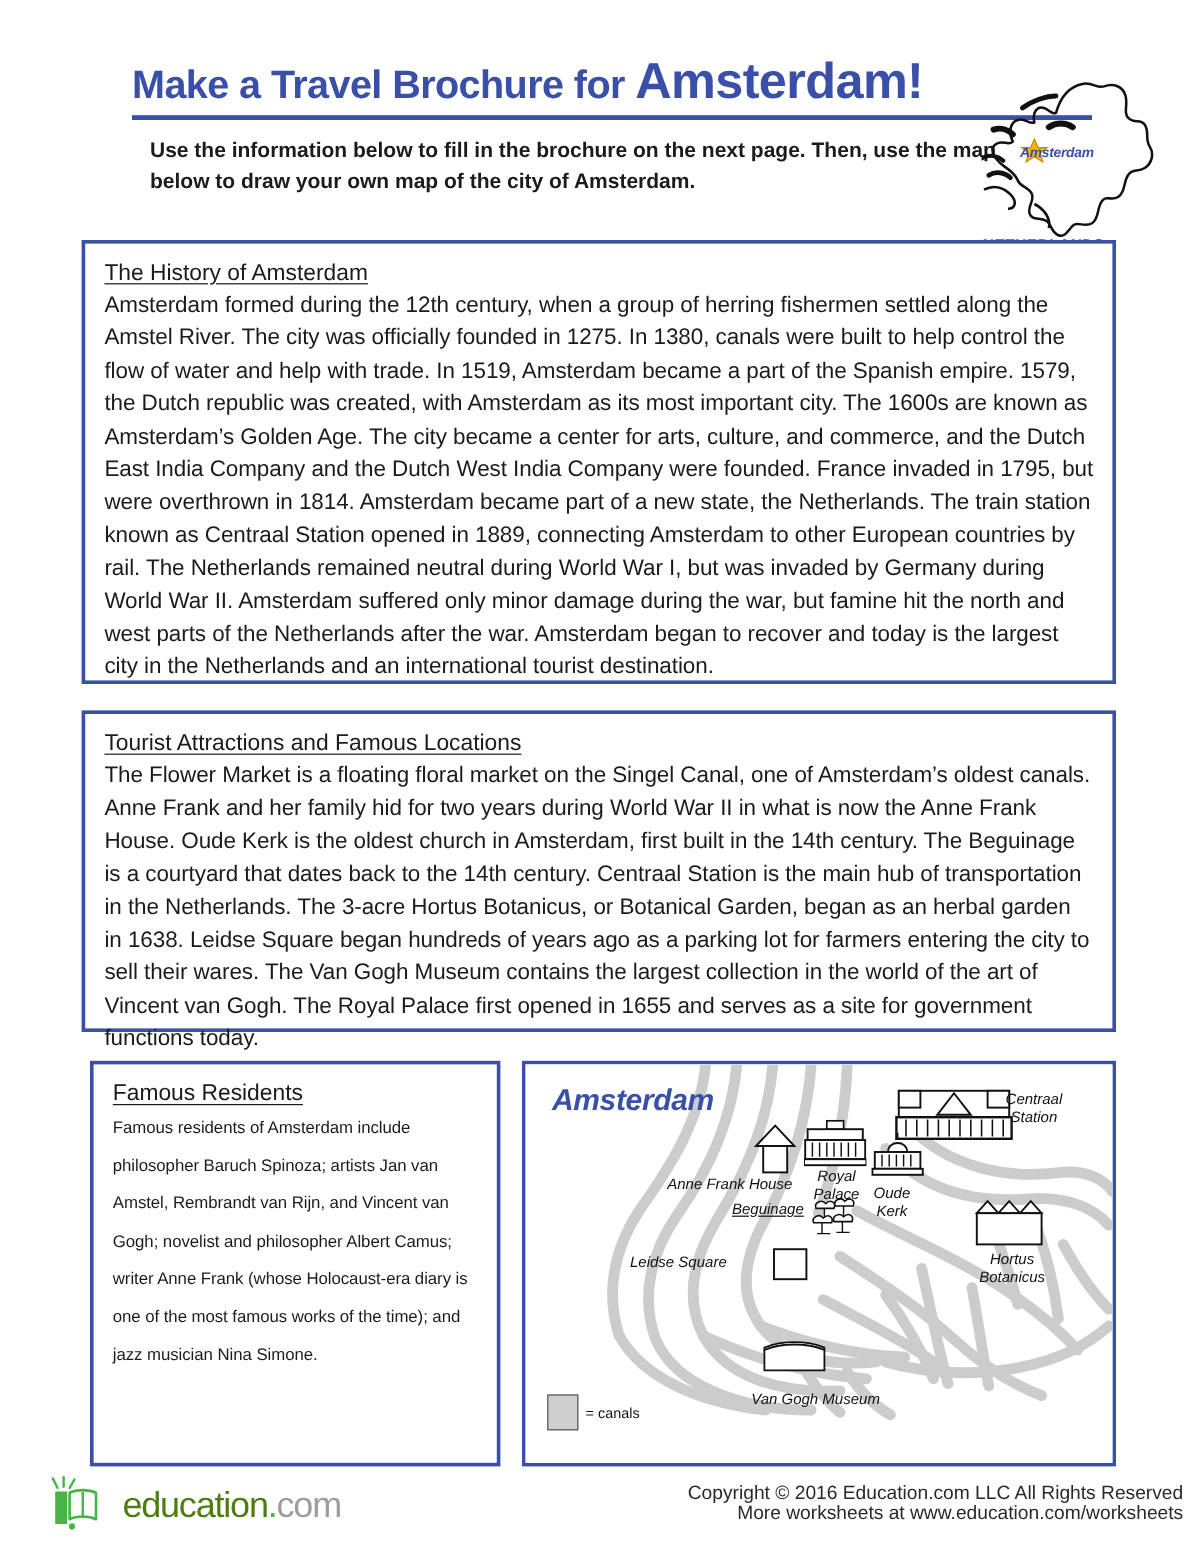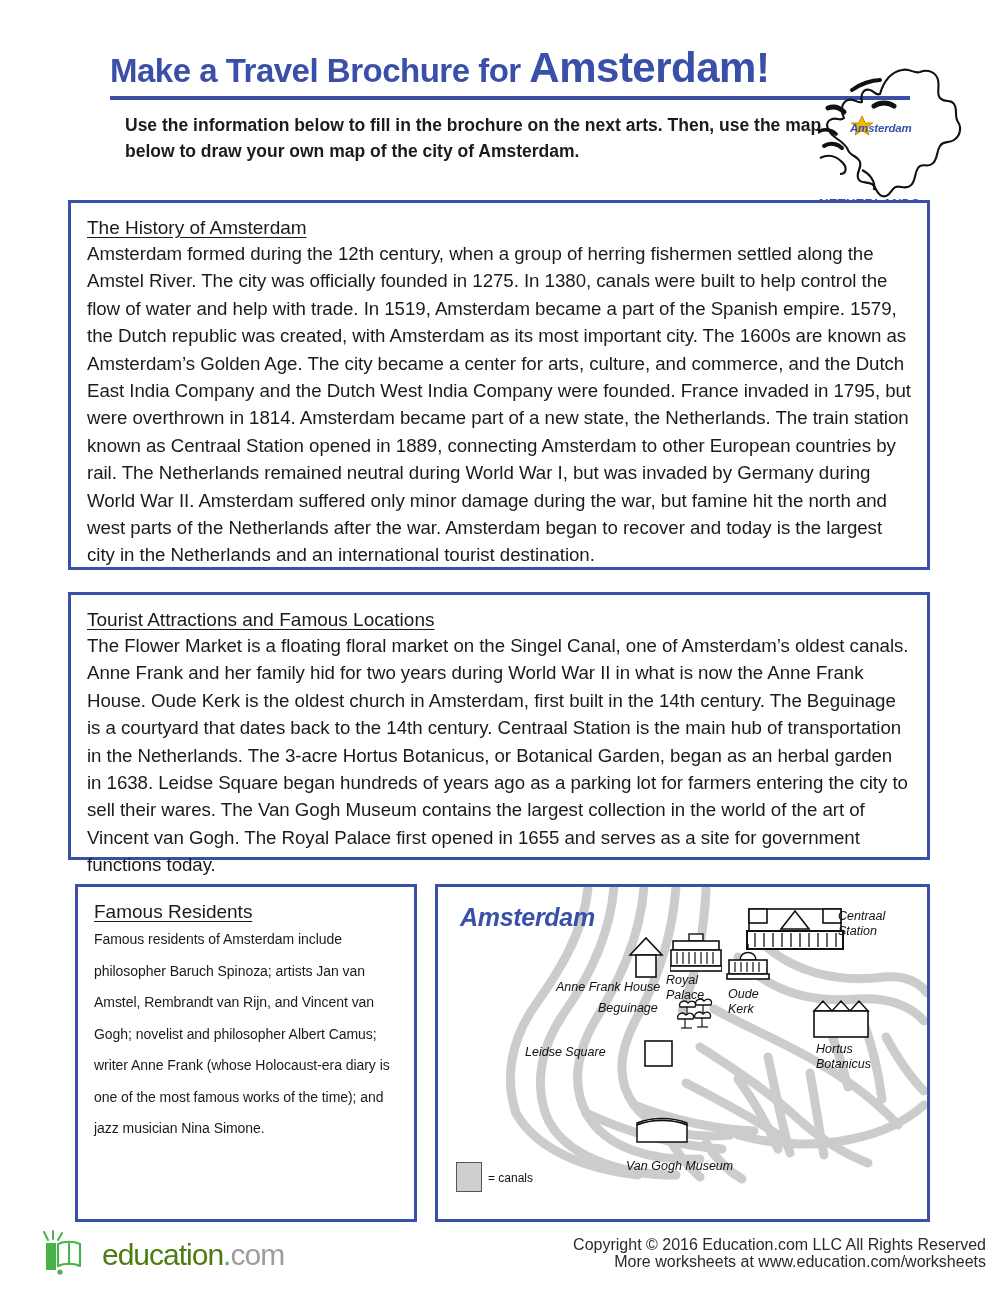--- a/index.html
+++ b/index.html
@@ -68,21 +68,21 @@
   .map-svg { position:absolute; left:0; top:0; }
   .map-title {
     position:absolute; left:22px; top:16px;
     font-size:25px; font-weight:bold; font-style:italic;
     color:#3A50A8; letter-spacing:-0.3px;
   }
   .map-label {
     position:absolute; font-size:12.5px; font-style:italic;
     color:#111; line-height:14.5px; white-space:nowrap;
   }
-  .map-label.ctr { }
+  .map-label.ctr { text-align:center; }
   .legend-label {
     position:absolute; left:50px; top:1px; font-size:12px;
     color:#111; white-space:nowrap;
   }
   .legend-swatch {
     position:absolute; left:18px; top:-8px; width:26px; height:30px;
     background:#cfcfcf; border:1px solid #555;
   }
   .legend { position:absolute; left:0px; top:283px; width:200px; height:34px; }
 
@@ -104,21 +104,21 @@
 </head>
 <body>
 
 <div class="page">
 
   <div class="header">
     <div class="title-line">
       <span class="title-small">Make a Travel Brochure for </span><span class="title-big">Amsterdam!</span>
     </div>
     <div class="title-rule"></div>
-    <div class="subtitle">Use the information below to fill in the brochure on the next arts. Then, use the map below to draw your own map of the city of Amsterdam.</div>
+    <div class="subtitle">Use the information below to fill in the brochure on the next page. Then, use the map below to draw your own map of the city of Amsterdam.</div>
   </div>
 
   <div class="nl-logo">
     <svg width="170" height="155" viewBox="0 0 170 155">
       <path d="M18,88 C10,82 6,74 12,70 C18,66 22,72 26,68 C22,60 24,52 30,50
                C36,48 40,54 44,52 C42,44 46,38 52,40 C56,41 58,46 62,44
                C66,30 74,22 84,20 C92,18 96,24 102,22 C110,19 118,22 120,30
                C122,38 118,44 122,48 C128,54 132,48 136,54 C140,60 136,66 140,72
                C144,78 142,86 136,90 C130,94 126,90 122,96 C118,102 120,110 114,114
                C108,118 104,112 100,118 C96,124 98,132 92,136 C86,140 80,134 76,138
@@ -231,21 +231,21 @@
           <line x1="7" y1="20" x2="7" y2="32"></line>
             <line x1="13" y1="20" x2="13" y2="32"></line>
           <line x1="19" y1="20" x2="19" y2="32"></line>
             <line x1="25" y1="20" x2="25" y2="32"></line>
           <line x1="31" y1="20" x2="31" y2="32"></line>
             <line x1="37" y1="20" x2="37" y2="32"></line>
           <line x1="43" y1="20" x2="43" y2="32"></line>
         </g>
         <rect x="0" y="34" width="52" height="5" fill="#fff" stroke="#111" stroke-width="1.6"></rect>
       </svg>
-      <div class="map-label ctr" style="left:228px; top:86px;">
+      <div class="map-label ctr" style="left:240px; top:86px;">
         <span>Royal</span><br>
         <span>Palace</span>
       </div>
 
       <svg style="position:absolute;left:288px;top:55px;" width="44" height="45" viewBox="0 0 44 45">
         <path d="M14,18 C14,8 30,8 30,18 Z" fill="#fff" stroke="#111" stroke-width="1.5"></path>
         <line x1="22" y1="8" x2="22" y2="2" stroke="#111" stroke-width="1.4"></line>
         <rect x="3" y="18" width="38" height="14" fill="#fff" stroke="#111" stroke-width="1.6"></rect>
         <g stroke="#111" stroke-width="1.2">
           <line x1="9" y1="20" x2="9" y2="30"></line>
@@ -270,21 +270,21 @@
         </g>
         <g stroke="#111" stroke-width="1.2">
           <line x1="11" y1="12" x2="11" y2="20"></line>
             <line x1="27" y1="10" x2="27" y2="19"></line>
           <line x1="9" y1="24" x2="9" y2="33"></line>
             <line x1="26" y1="23" x2="26" y2="32"></line>
           <line x1="5" y1="33" x2="16" y2="33"></line>
             <line x1="21" y1="32" x2="32" y2="32"></line>
         </g>
       </svg>
-      <div class="map-label" style="left:160px; top:114px;">Beguinage</div>
+      <div class="map-label" style="left:172px; top:114px;text-decoration:underline;">Beguinage</div>
 
       <svg style="position:absolute;left:205px;top:152px;" width="32" height="30" viewBox="0 0 32 30">
         <rect x="2" y="2" width="27" height="25" fill="#fff" stroke="#111" stroke-width="1.6"></rect>
       </svg>
       <div class="map-label" style="left:87px; top:158px;">Leidse Square</div>
 
       <svg style="position:absolute;left:372px;top:110px;" width="62" height="44" viewBox="0 0 62 44">
         <path d="M4,14 L13,4 L22,14 L31,4 L40,14 L49,4 L58,14 Z" fill="#fff" stroke="#111" stroke-width="1.5"></path>
         <rect x="4" y="14" width="54" height="26" fill="#fff" stroke="#111" stroke-width="1.6"></rect>
       </svg>

